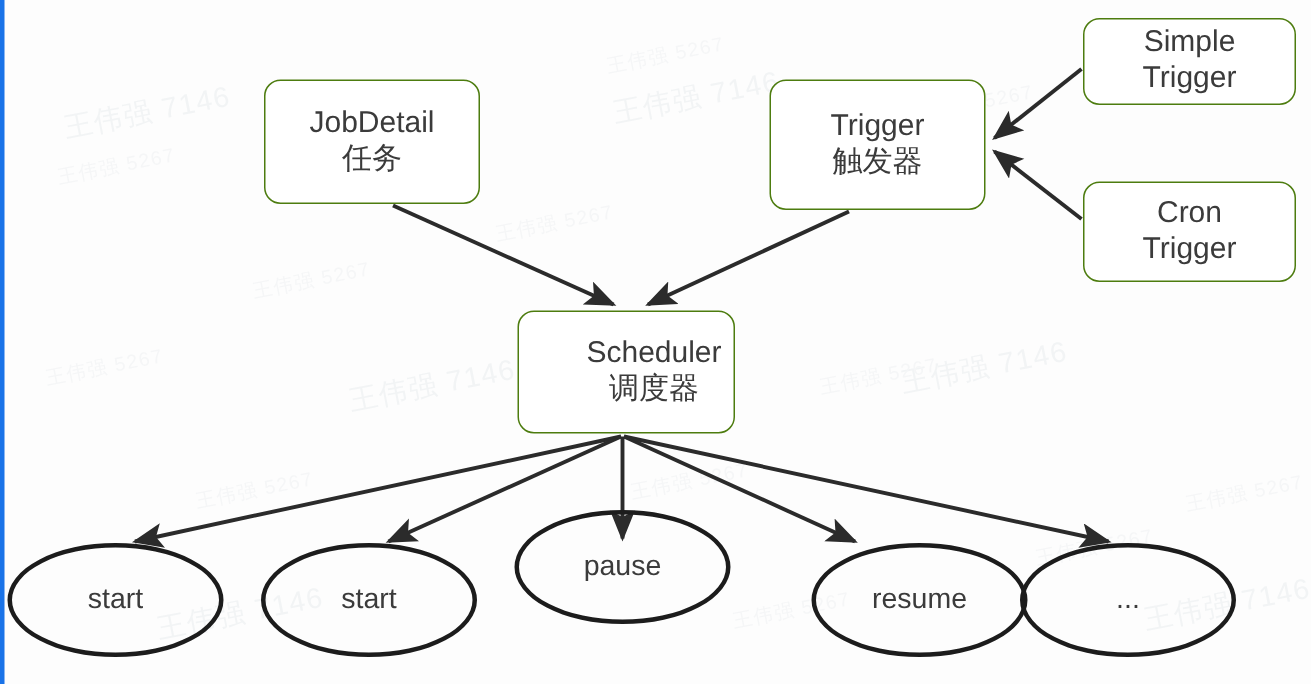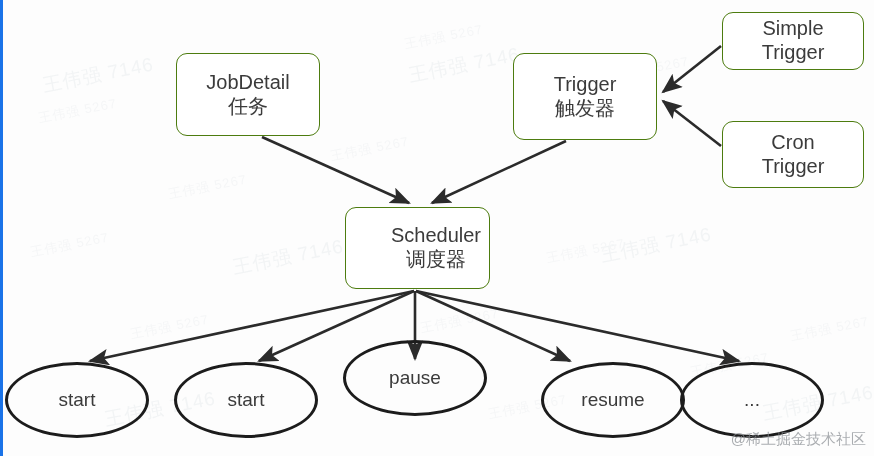--- a/index.html
+++ b/index.html
@@ -165,14 +165,13 @@
         <span>pause</span>
       </div>
       <div class="ellipse" style="left: 541px; top: 362px; width: 144px; height: 76px;">
         <span>resume</span>
       </div>
       <div class="ellipse" style="left: 680px; top: 362px; width: 144px; height: 76px;">
         <span>...</span>
       </div>
     </div>
 
-  <div class="wm-brand">@稀土掘金技术社区</div>
 </div>
 
 </body></html>

